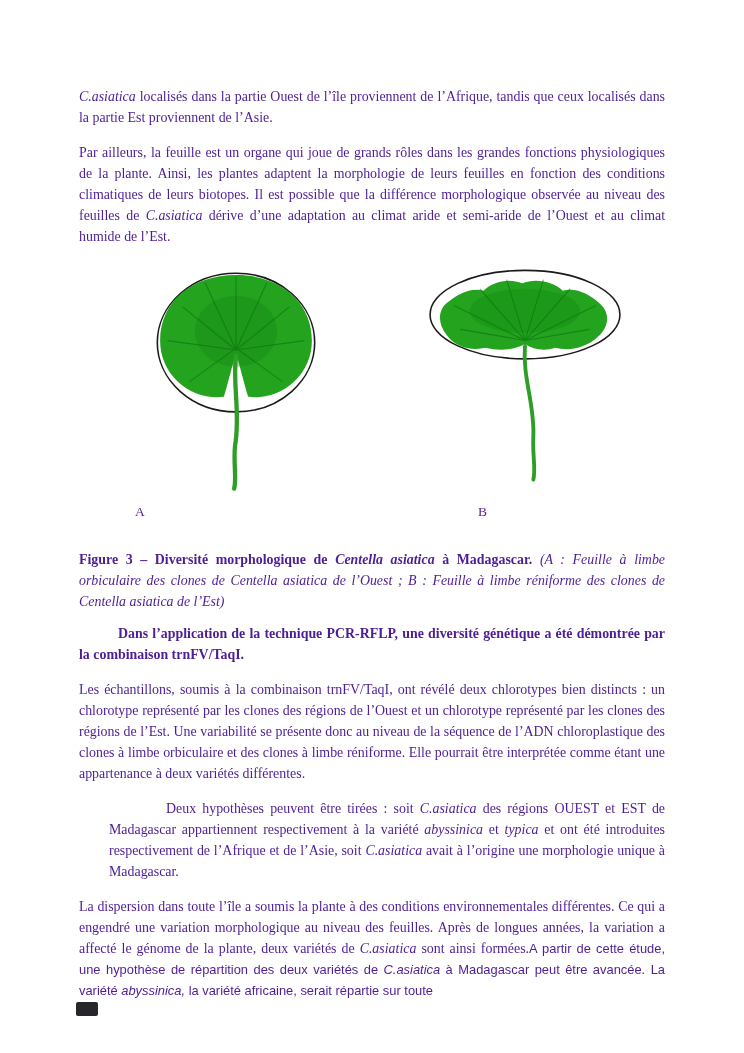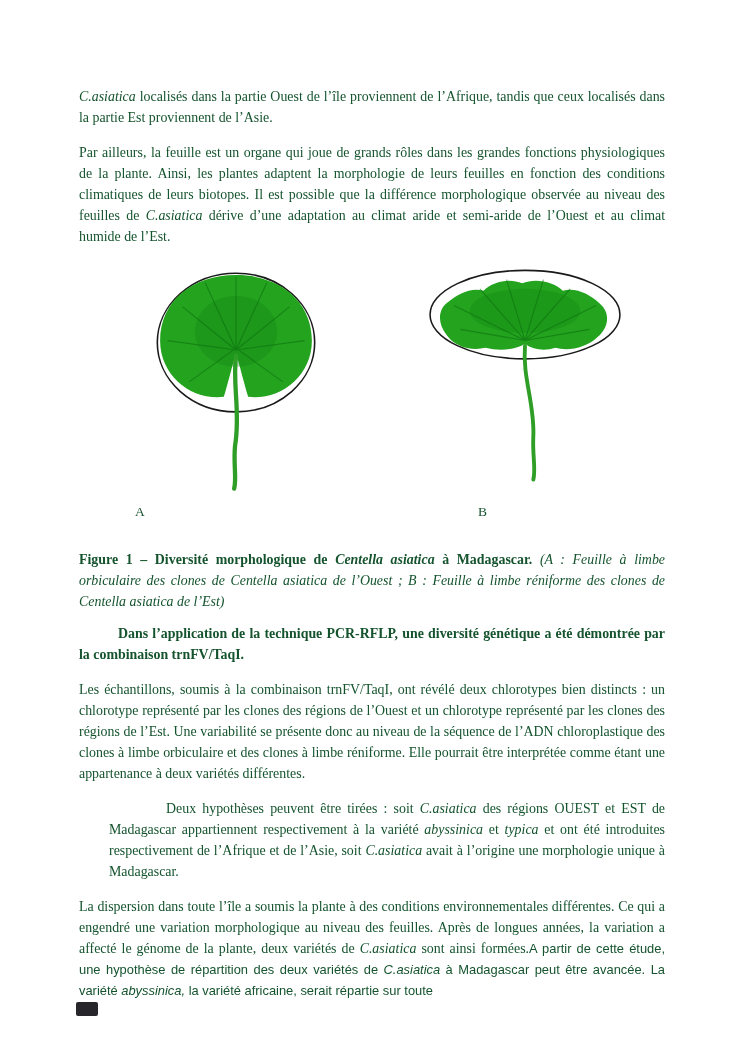--- a/index.html
+++ b/index.html
@@ -8,21 +8,21 @@
 
   .page {
     position: relative;
     width: 744px;
     height: 1053px;
     background: #ffffff;
     padding: 86px 79px 0 79px;
     font-family: "Liberation Serif", serif;
     font-size: 13.9px;
     line-height: 21px;
-    color: #14532d;
+    color: #4c1d95;
     overflow: hidden;
   }
 
   .para { text-align: justify; margin-bottom: 14px; }
   .para.indent-small { text-indent: 39px; font-weight: bold; }
   .para.indent-large { text-indent: 57px; margin-left: 30px; }
 
   .i { font-style: italic; }
   .b { font-weight: bold; }
   .sans { font-family: "Liberation Sans", sans-serif; font-size: 12.9px; }
@@ -79,21 +79,21 @@
       </svg>
 
     </div>
 
     <div class="fig-labels">
       <span class="lbl lbl-a">A</span>
       <span class="lbl lbl-b">B</span>
     </div>
   </div>
 
-  <p class="para caption"><span class="b">Figure 1 – Diversité morphologique de </span><span class="i b">Centella asiatica</span><span class="b"> à Madagascar. </span><span class="i">(A : Feuille à limbe orbiculaire des clones de Centella asiatica de l’Ouest ; B : Feuille à limbe réniforme des clones de Centella asiatica de l’Est)</span></p>
+  <p class="para caption"><span class="b">Figure 3 – Diversité morphologique de </span><span class="i b">Centella asiatica</span><span class="b"> à Madagascar. </span><span class="i">(A : Feuille à limbe orbiculaire des clones de Centella asiatica de l’Ouest ; B : Feuille à limbe réniforme des clones de Centella asiatica de l’Est)</span></p>
 
   <section>
       <p class="para indent-small"><span>Dans l’application de la technique PCR-RFLP, une diversité génétique a été démontrée par la combinaison trnFV/TaqI.</span></p>
       <p class="para"><span>Les échantillons, soumis à la combinaison trnFV/TaqI, ont révélé deux chlorotypes bien distincts : un chlorotype représenté par les clones des régions de l’Ouest et un chlorotype représenté par les clones des régions de l’Est. Une variabilité se présente donc au niveau de la séquence de l’ADN chloroplastique des clones à limbe orbiculaire et des clones à limbe réniforme. Elle pourrait être interprétée comme étant une appartenance à deux variétés différentes.</span></p>
       <p class="para indent-large"><span>Deux hypothèses peuvent être tirées : soit </span><span class="i">C.asiatica</span><span> des régions OUEST et EST de Madagascar appartiennent respectivement à la variété </span><span class="i">abyssinica</span><span> et </span><span class="i">typica</span><span> et ont été introduites respectivement de l’Afrique et de l’Asie, soit </span><span class="i">C.asiatica</span><span> avait à l’origine une morphologie unique à Madagascar.</span></p>
       <p class="para"><span>La dispersion dans toute l’île a soumis la plante à des conditions environnementales différentes. Ce qui a engendré une variation morphologique au niveau des feuilles. Après de longues années, la variation a affecté le génome de la plante, deux variétés de </span><span class="i">C.asiatica</span><span> sont ainsi formées.</span><span class="sans">A partir de cette étude, une hypothèse de répartition des deux variétés de </span><span class="i sans">C.asiatica</span><span class="sans"> à Madagascar peut être avancée. La variété </span><span class="i sans">abyssinica,</span><span class="sans"> la variété africaine, serait répartie sur toute</span></p>
     </section>
 
   <div class="footer-mark"></div>
 

